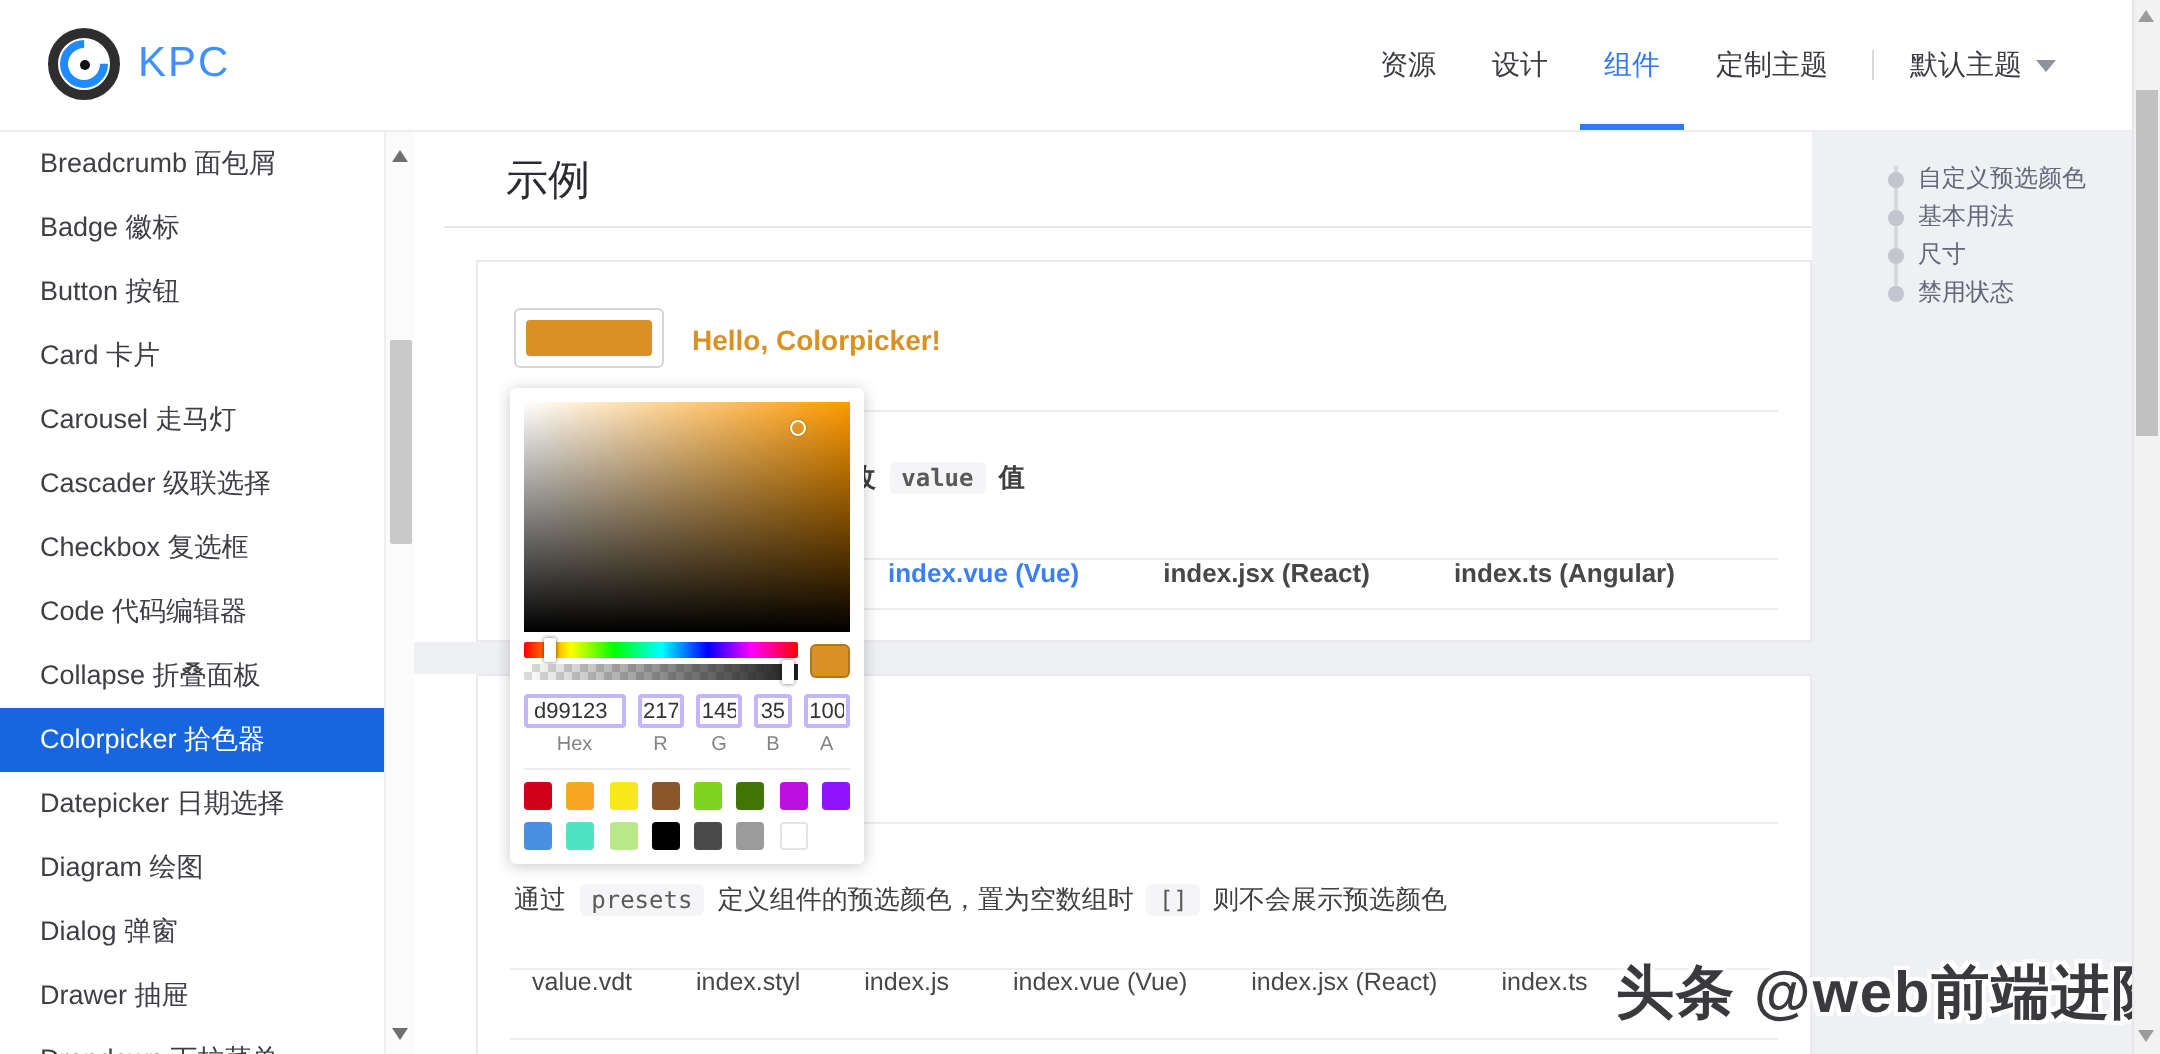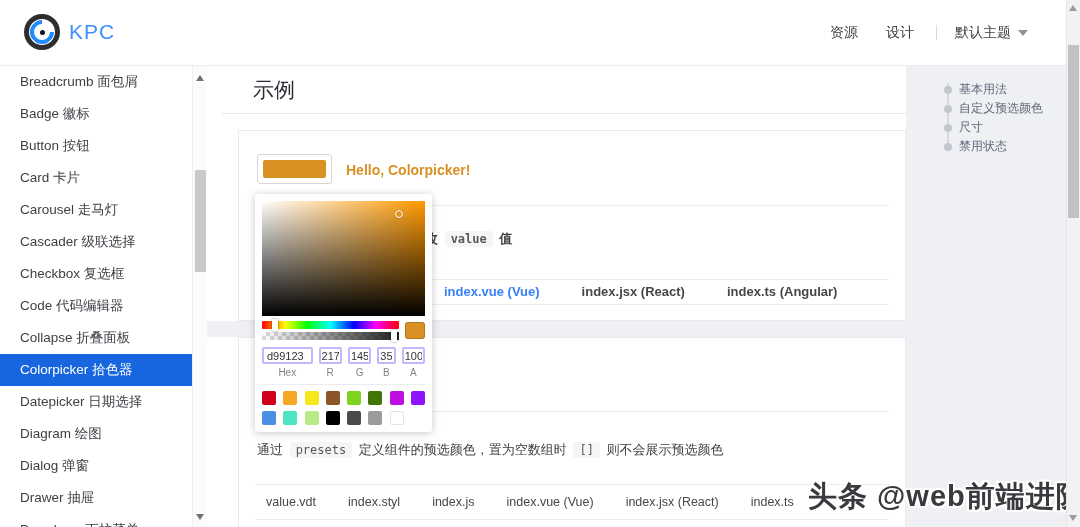--- a/index.html
+++ b/index.html
@@ -63,21 +63,21 @@
   #hello-text { position:absolute; left:107px; top:31px; font-size:14px; }
 
   
   .desc { font-size:13px; color:#404040; white-space:nowrap; }
   .code-chip { display:inline-block; background:#f5f5f7; border-radius:3px; padding:1px 6px; margin:0 3px;
     font-family:"DejaVu Sans Mono","Liberation Mono",monospace; font-size:12px; color:#5a5a5a; }
   #desc1 { position:absolute; left:186px; top:99px; }
   #desc2 { position:absolute; left:18px; top:103px; }
 
   
-  .tabs { position:absolute; display:flex; align-items:center; }
+  .tabs { position:absolute; display:flex; }
   #tabs1 { left:205px; top:148px; height:25px; gap:42px; }
   #tabs2 { left:27px; top:146px; height:35px; gap:32px; }
   .tab { font-size:13px; color:#474747; cursor:pointer; white-space:nowrap; }
   #tabs2 .tab { font-size:12.5px; }
   .tab.active { color:#3a7ff7; }
 
   
   #picker { position:absolute; left:255px; top:194px; width:177px; background:#fff; border-radius:3px;
     box-shadow:0 1px 8px rgba(0,0,0,.22); padding:7px; z-index:20; }
   #sat-area { position:relative; width:163px; height:115px; cursor:crosshair;
@@ -130,20 +130,22 @@
   <div id="logo">
     <span class="logo-outer">
       <span class="logo-inner"></span>
         <span class="logo-dot"></span>
     </span>
     <span id="logo-text">KPC</span>
   </div>
   <div id="nav">
       <div class="nav-item">资源</div>
       <div class="nav-item">设计</div>
+      <div class="nav-item active">组件<div class="nav-underline"></div></div>
+      <div class="nav-item">定制主题</div>
       <div class="nav-divider"></div>
       <div id="theme-switch">
         <span>默认主题</span>
         <span class="caret-down"></span>
       </div>
     </div>
 </div>
 
 <div id="sidebar">
     <div class="sb-item">Breadcrumb 面包屑</div>
@@ -164,22 +166,22 @@
   </div>
 <div id="sb-scroll">
   <span class="scroll-arrow arrow-up"></span>
   <div id="sb-thumb"></div>
   <span class="scroll-arrow arrow-down"></span>
 </div>
 
 <div id="rail"></div>
 <div id="toc">
   <div id="toc-line"></div>
-<div class="toc-item"><span class="toc-dot"></span>基本用法</div>
-    <div class="toc-item"><span class="toc-dot"></span>自定义预选颜色</div>
+<div class="toc-item"><span class="toc-dot"></span>自定义预选颜色</div>
+    <div class="toc-item"><span class="toc-dot"></span>基本用法</div>
     <div class="toc-item"><span class="toc-dot"></span>尺寸</div>
     <div class="toc-item"><span class="toc-dot"></span>禁用状态</div>
   </div>
 
 <h1 id="page-title">示例</h1>
 <div id="title-divider"></div>
 
 <div class="card" id="card1">
   <div id="demo-trigger">
     <div id="demo-swatch" style="background: rgb(217, 145, 35);"></div>

